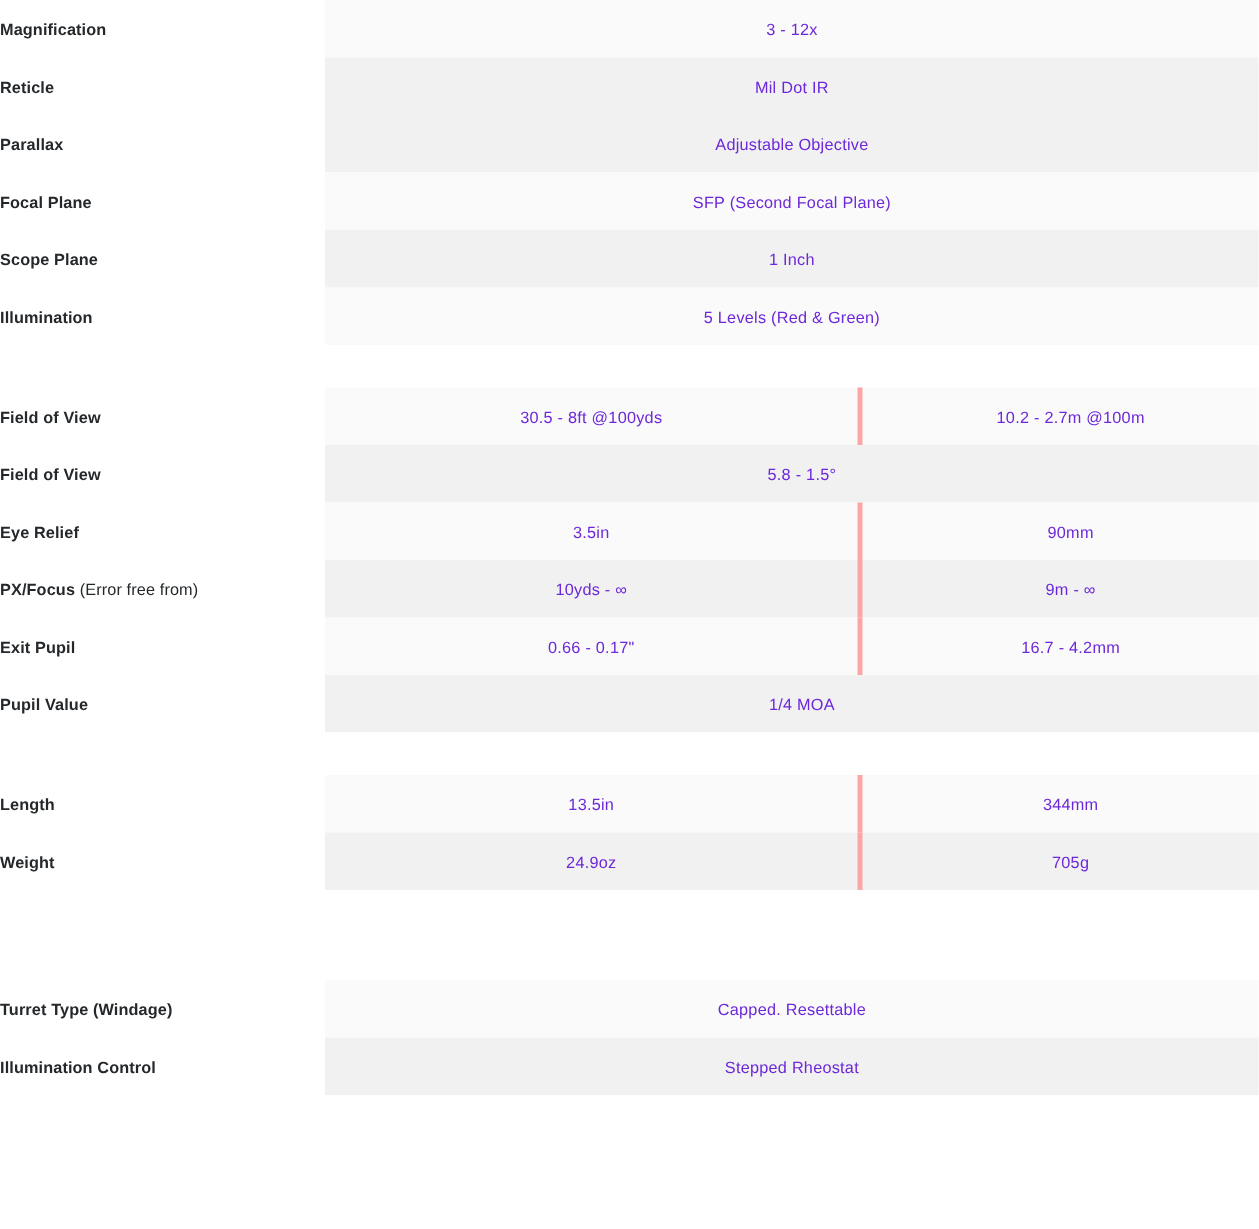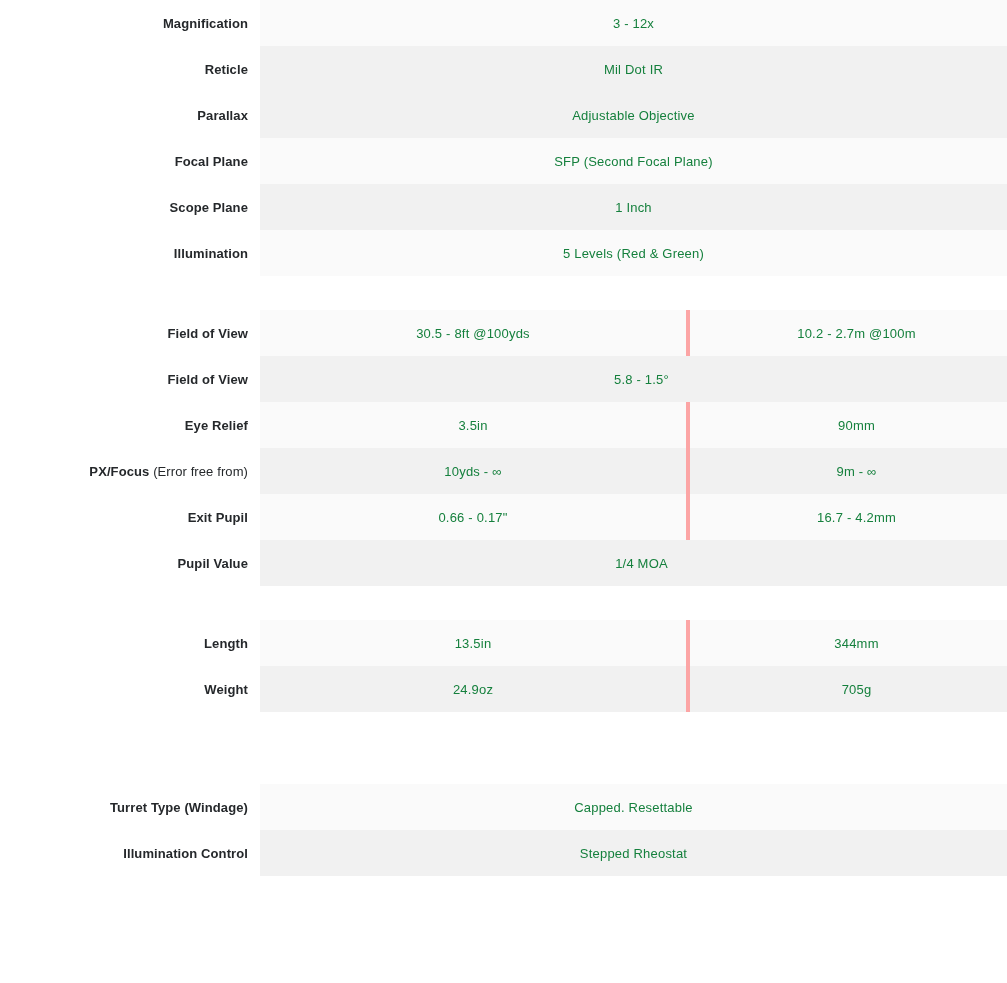--- a/index.html
+++ b/index.html
@@ -23,34 +23,34 @@
     table-layout: fixed;
   }
   table.spec-table td {
     padding: 0;
     vertical-align: middle;
     height: 46px;
     font-size: 13px;
   }
   .label-cell {
     width: 248px;
-    text-align: right;
+    text-align: left;
     padding-right: 12px !important;
     font-weight: bold;
     color: #25282b;
     font-size: 13.5px;
     letter-spacing: 0.1px;
   }
   .label-cell .sub {
     font-weight: normal;
     margin-top: 13px;
   }
   .value-cell {
     text-align: center;
-    color: #15803d;
+    color: #6d28d9;
     font-size: 12.5px;
     letter-spacing: 0.2px;
   }
   .value-cell.split {
     width: 426px;
     border-right: 4px solid #fca5a5;
   }
   .value-cell.split2 {
     width: 333px;
   }

